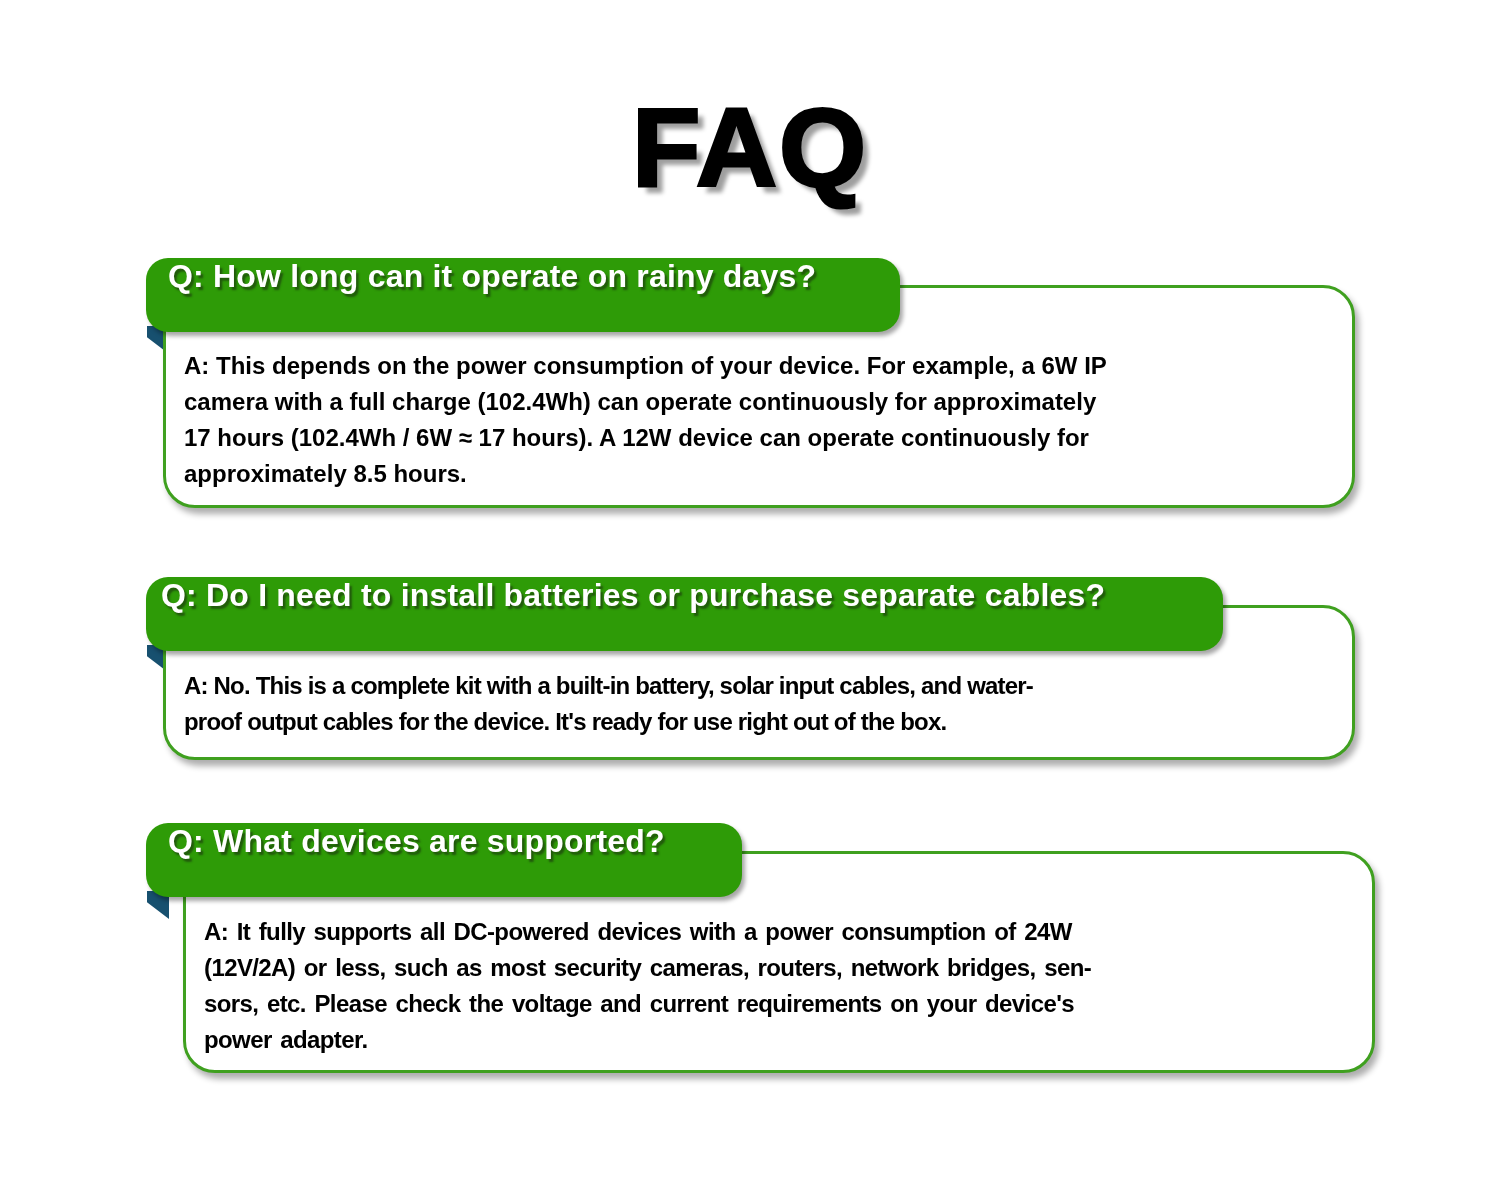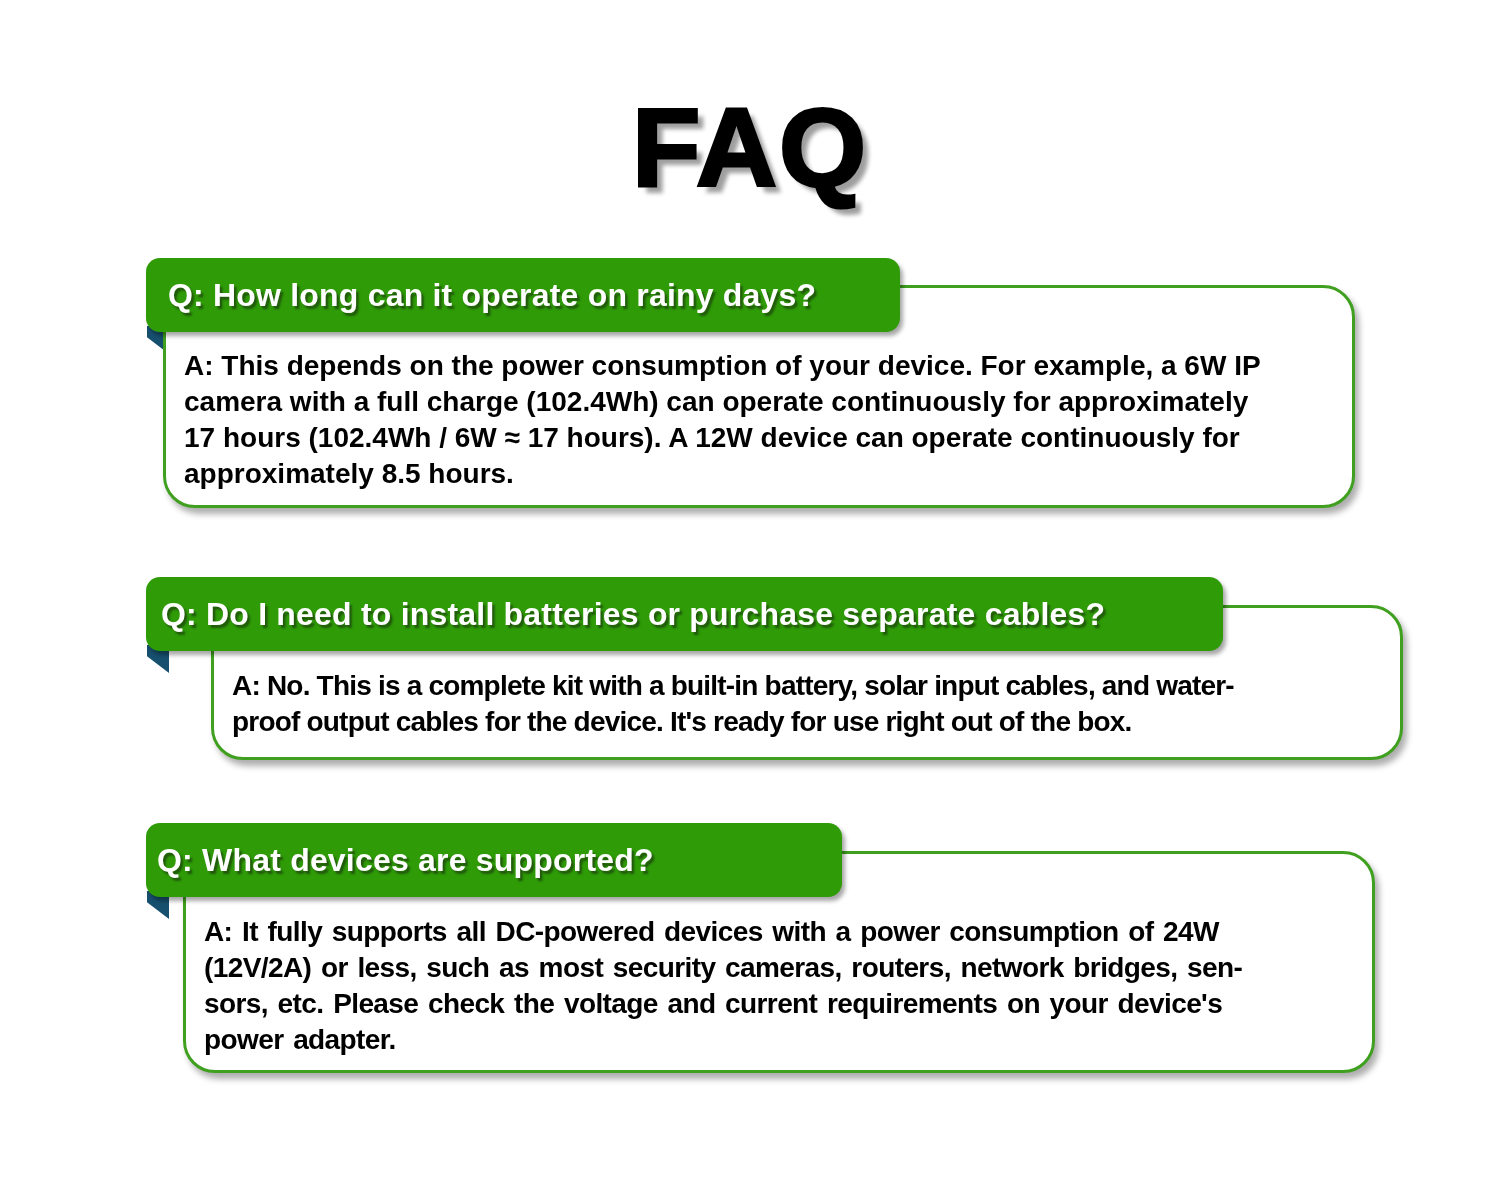--- a/index.html
+++ b/index.html
@@ -32,23 +32,22 @@
     text-shadow: 7px 7px 4px rgba(0,0,0,0.38);
   }
 
   
   .faq-block { position: absolute; left: 0; top: 0; width: 100%; height: 100%; pointer-events: none; }
 
   .question-badge {
     position: absolute;
     height: 74px;
     background: var(--badge-green, #2E9B07);
-    border-radius: 14px;
+    border-radius: 22px;
     display: flex;
-    align-items: center;
     padding-left: 22px;
     box-sizing: border-box;
     z-index: 3;
     box-shadow: 3px 4px 4px rgba(0,0,0,0.35);
   }
   .question-text {
     color: var(--question-text, #ffffff);
     font-size: 32px;
     font-weight: bold;
     letter-spacing: 0.2px;
@@ -70,39 +69,39 @@
     width: 1192px;
     background: #ffffff;
     border: 3px solid var(--border-green, #3FA01F);
     border-radius: 32px;
     box-sizing: border-box;
     z-index: 2;
     box-shadow: 4px 6px 6px rgba(0,0,0,0.32);
   }
   .answer-text {
     padding: 60px 20px 10px 18px;
-    font-size: 28px;
+    font-size: 24px;
     line-height: 36px;
     font-weight: bold;
     color: var(--answer-text, #000000);
     white-space: pre-line;
   }
   .answer-text.condensed { letter-spacing: -0.8px; }
   .answer-text.wide-words { letter-spacing: -0.6px; word-spacing: 2.5px; }
 
   
   .b1 .question-badge { left: 146px; top: 258px; width: 754px; }
   .b1 .ribbon-fold    { left: 147px; top: 326px; }
   .b1 .answer-box     { left: 163px; top: 285px; height: 223px; }
   
   .b2 .question-badge { left: 146px; top: 577px; width: 1077px; padding-left: 15px; }
   .b2 .ribbon-fold    { left: 147px; top: 645px; }
-  .b2 .answer-box     { left: 163px; top: 605px; height: 155px; margin-left: 48px; }
+  .b2 .answer-box     { left: 163px; top: 605px; height: 155px; }
   
-  .b3 .question-badge { left: 146px; top: 823px; width: 696px; padding-left: 11px; }
+  .b3 .question-badge { left: 146px; top: 823px; width: 596px; }
   .b3 .ribbon-fold    { left: 147px; top: 891px; }
   .b3 .answer-box     { left: 167px; top: 851px; height: 222px; margin-left: 16px; }
 </style>
 </head>
 <body>
 
 <div class="page">
 
   <div class="page-title">FAQ</div>
 

